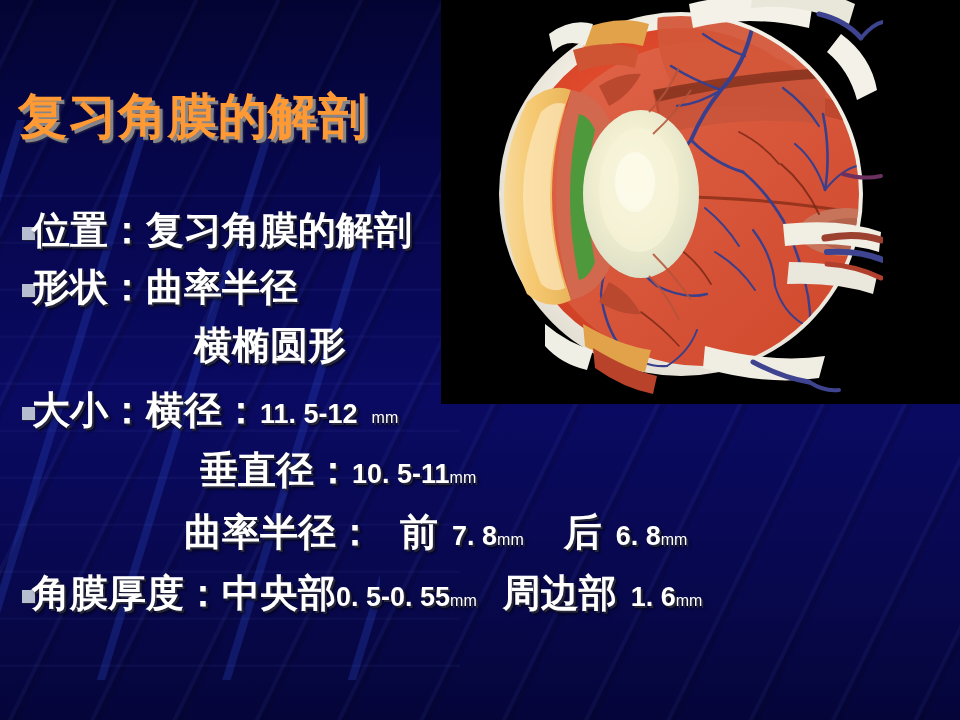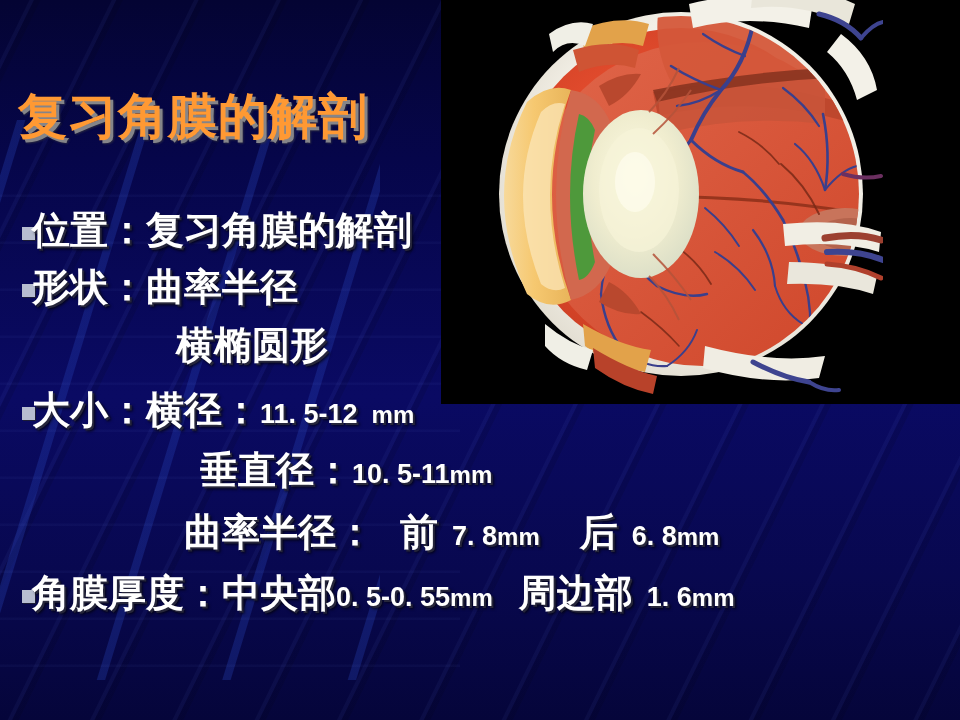--- a/index.html
+++ b/index.html
@@ -81,26 +81,26 @@
     background:#b7bdd0;
     box-shadow:1px 1px 0 rgba(30,30,50,.9);
   }
   .cjk{font-size:38px;}
   .num{
     font-family:"Liberation Sans","DejaVu Sans",sans-serif;
     font-size:27px;font-weight:bold;letter-spacing:0px;
   }
   .unit{
     font-family:"Liberation Sans","DejaVu Sans",sans-serif;
-    font-size:24px;font-weight:bold;
+    font-size:16px;font-weight:normal;
   }
 
   .row1{position:absolute;left:0;  top:0;}
   .row2{position:absolute;left:0;  top:57px;}
-  .row3{position:absolute;left:176px;top:115px;}
+  .row3{position:absolute;left:194px;top:115px;}
   .row4{position:absolute;left:0;  top:180px;}
   .row5{position:absolute;left:200px;top:240px;}
   .row6{position:absolute;left:184px;top:302px;text-align:center;}
   .row7{position:absolute;left:0;  top:363px;}
 
   .b1{top:22px;} .b2{top:79px;} .b4{top:202px;} .b7{top:385px;}
   .txt{display:inline-block;padding-left:32px;}
   .gap-s{display:inline-block;width:14px;}
   .gap-m{display:inline-block;width:26px;}
   .gap-l{display:inline-block;width:40px;}

